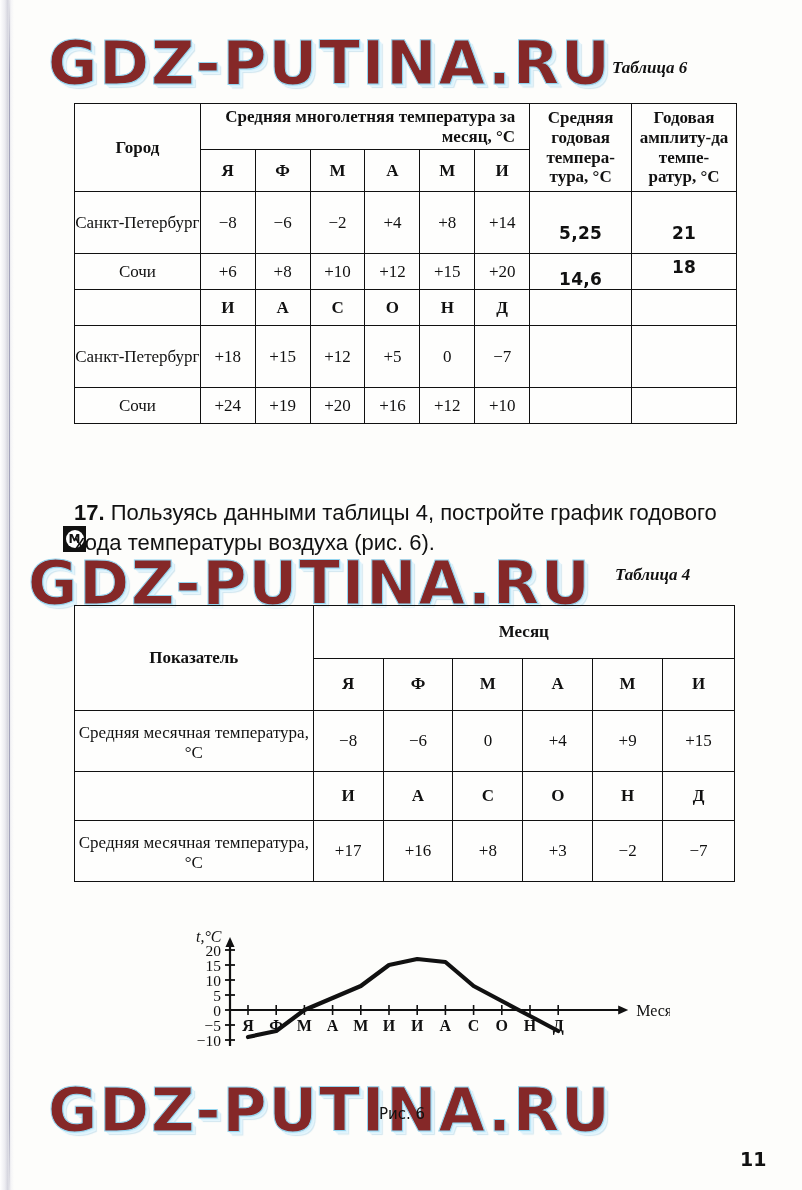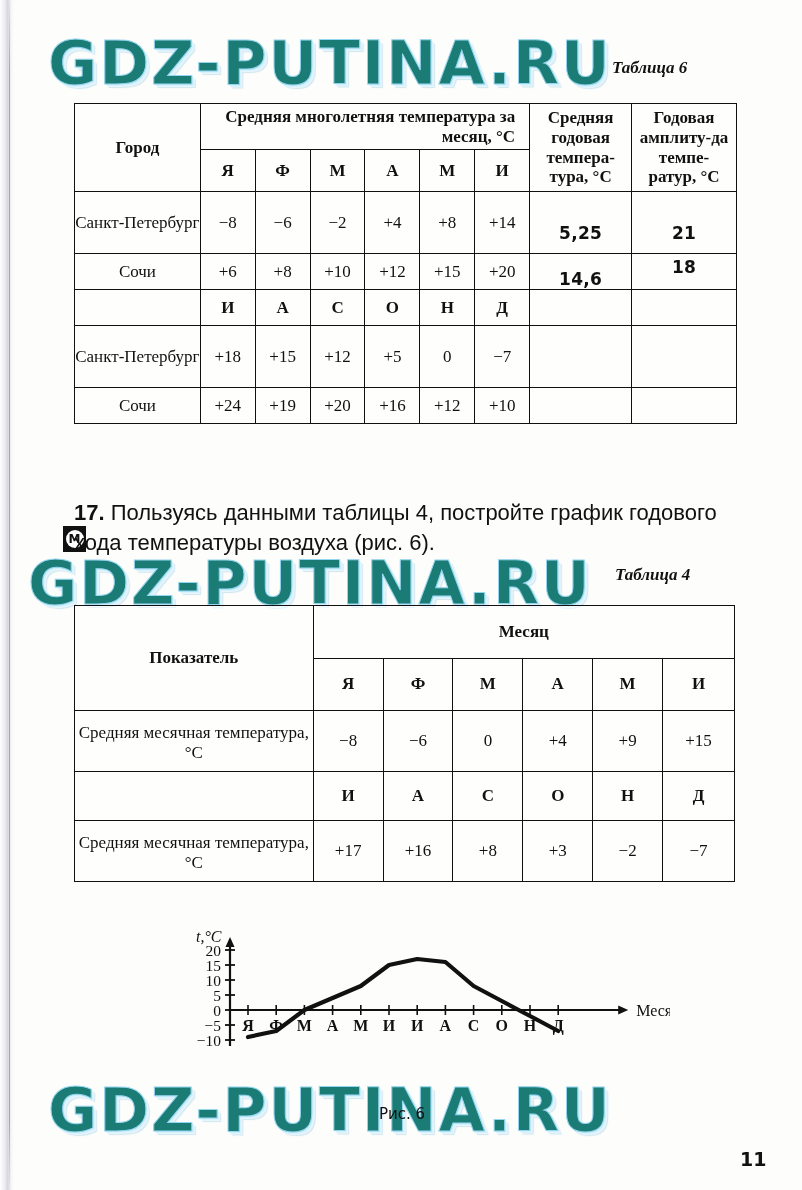--- a/index.html
+++ b/index.html
@@ -24,21 +24,21 @@
     background:linear-gradient(to bottom,rgba(150,150,175,0) 0%,rgba(140,140,170,.75) 6%,rgba(140,140,170,.75) 94%,rgba(150,150,175,0) 100%);
   }
 
   
   .wm{
     position:absolute;
     font-family:"DejaVu Sans", sans-serif;
     font-weight:bold;
     letter-spacing:2px;
     white-space:nowrap;
-    color:#0f766e;
+    color:#7f1d1d;
     -webkit-text-stroke:1px #8fd3ef;
     text-shadow:
        1px 1px 0 #cdeefc,
        2px 2px 0 #d8f2fd,
        3px 3px 0 #e4f6fe,
        4px 4px 1px rgba(150,200,225,.45);
     opacity:.95;
     pointer-events:none;
   }
   .wm1{left:48px;top:28px;font-size:60px;}

